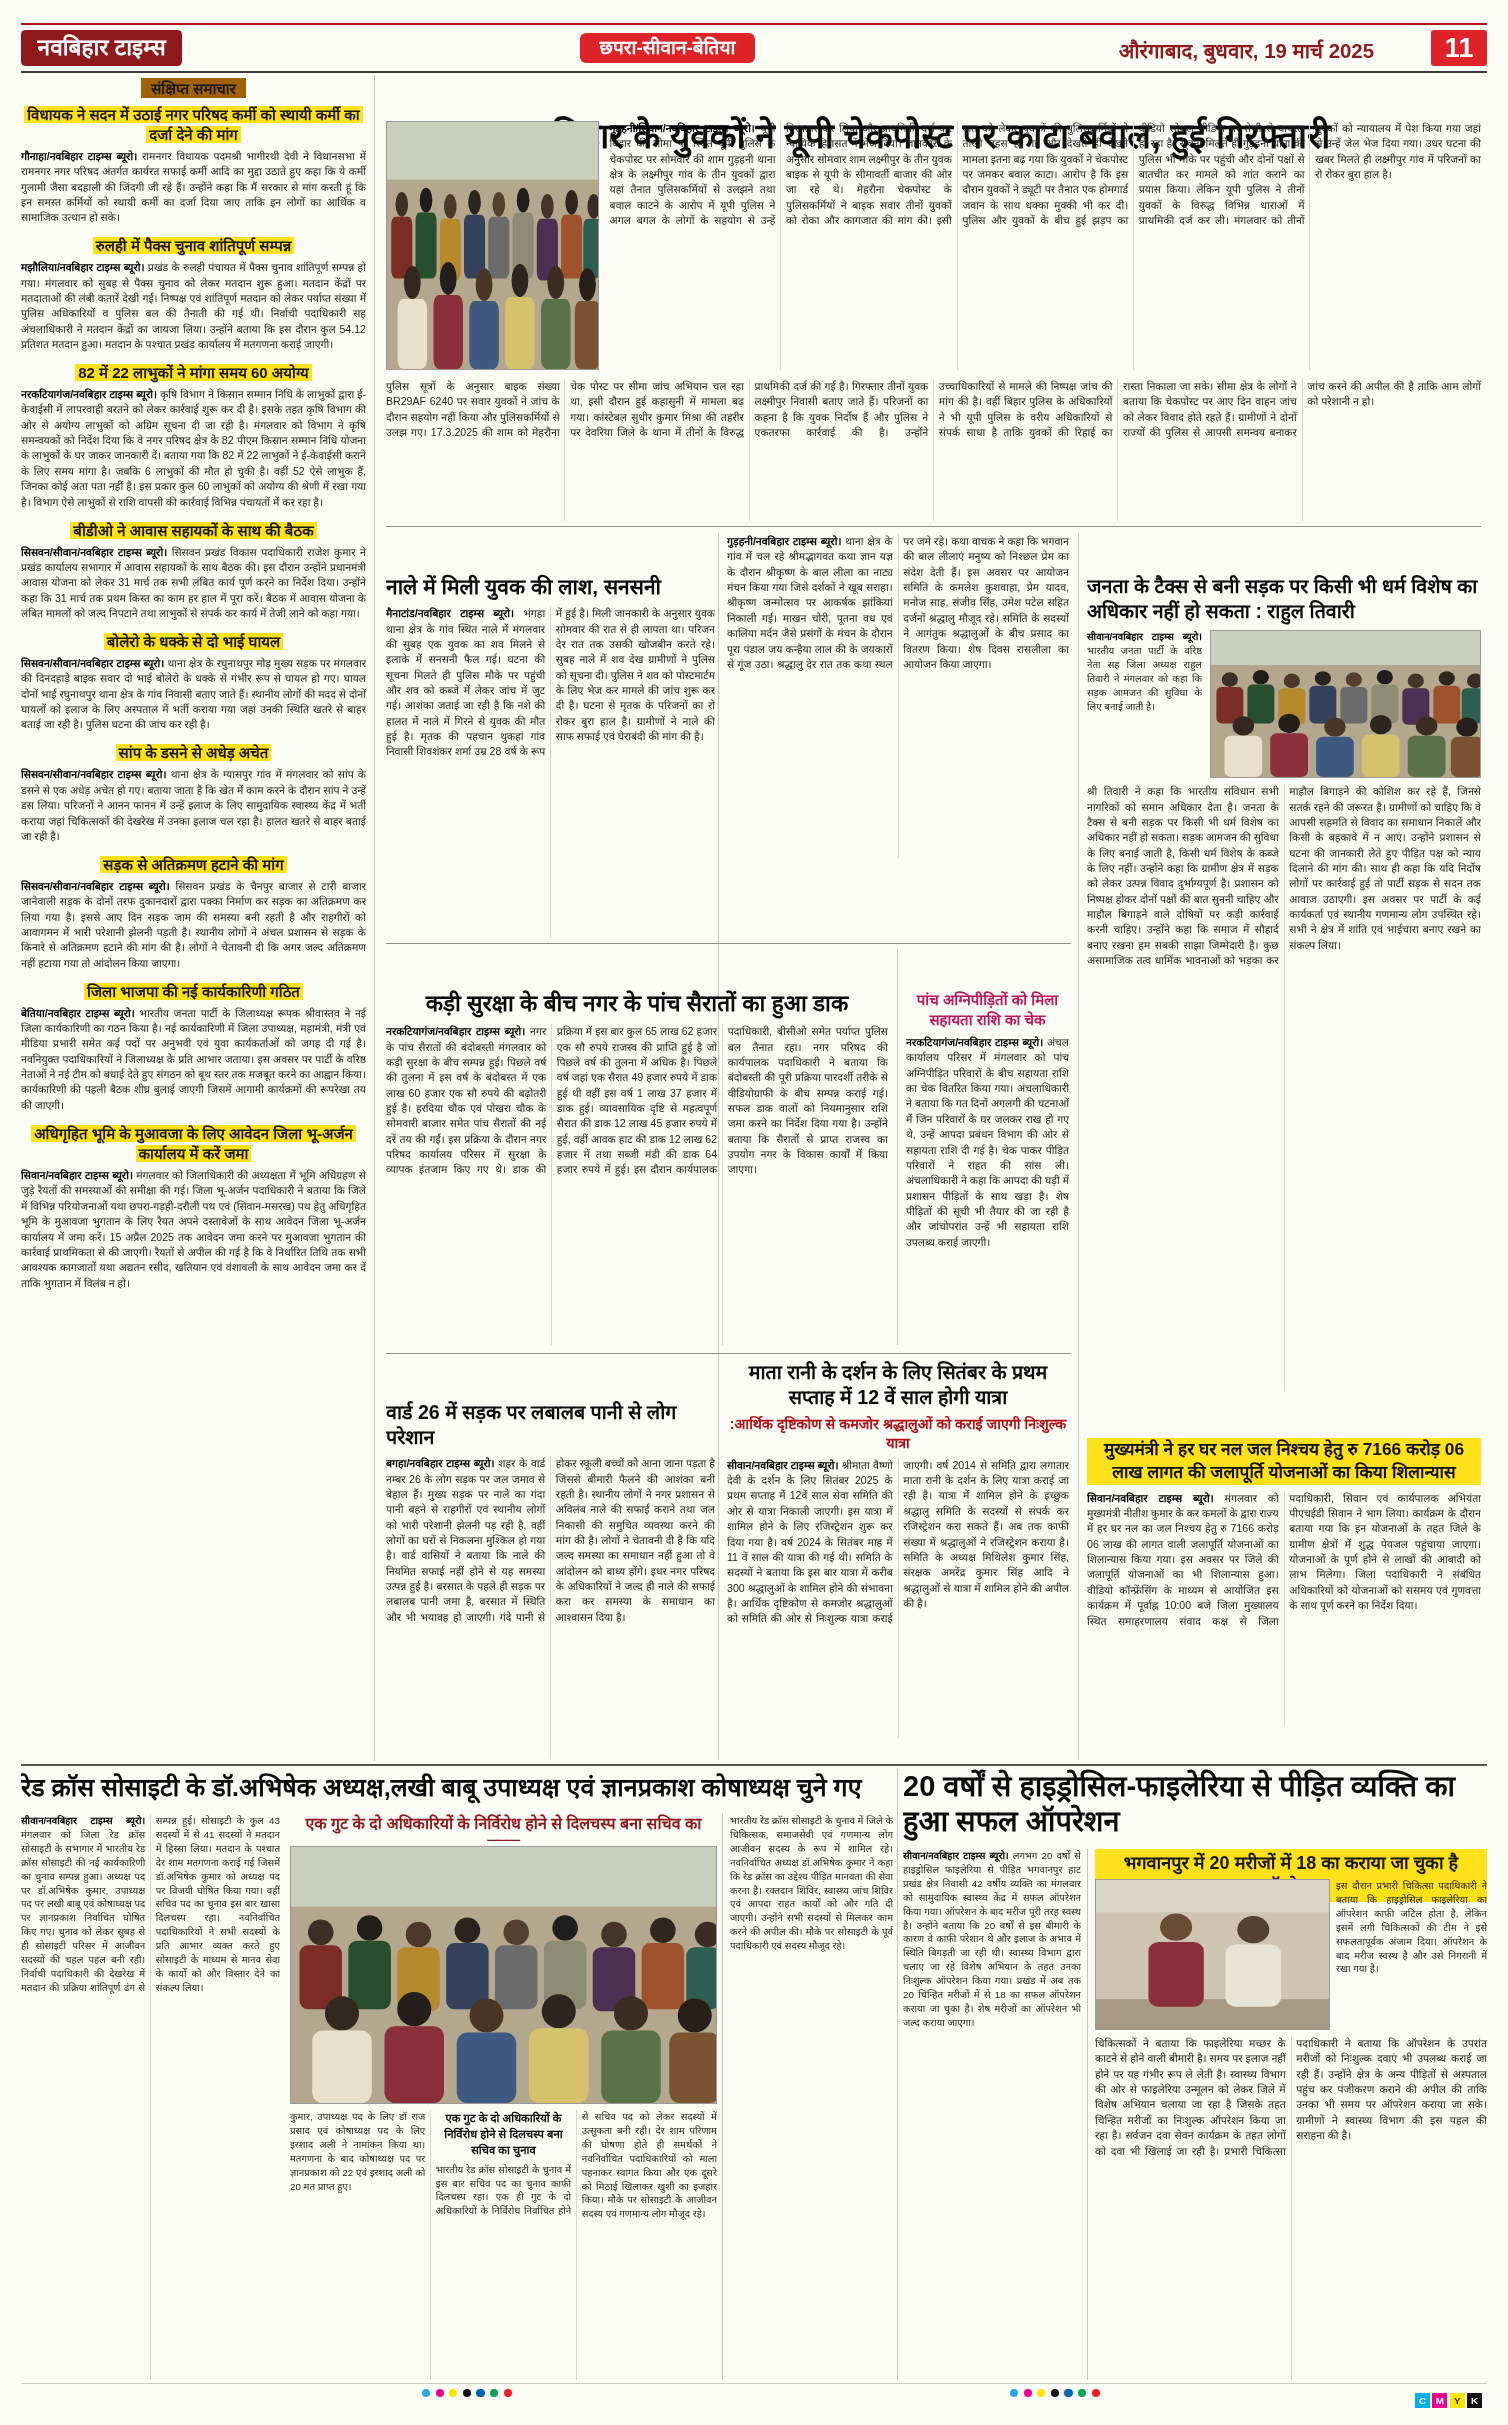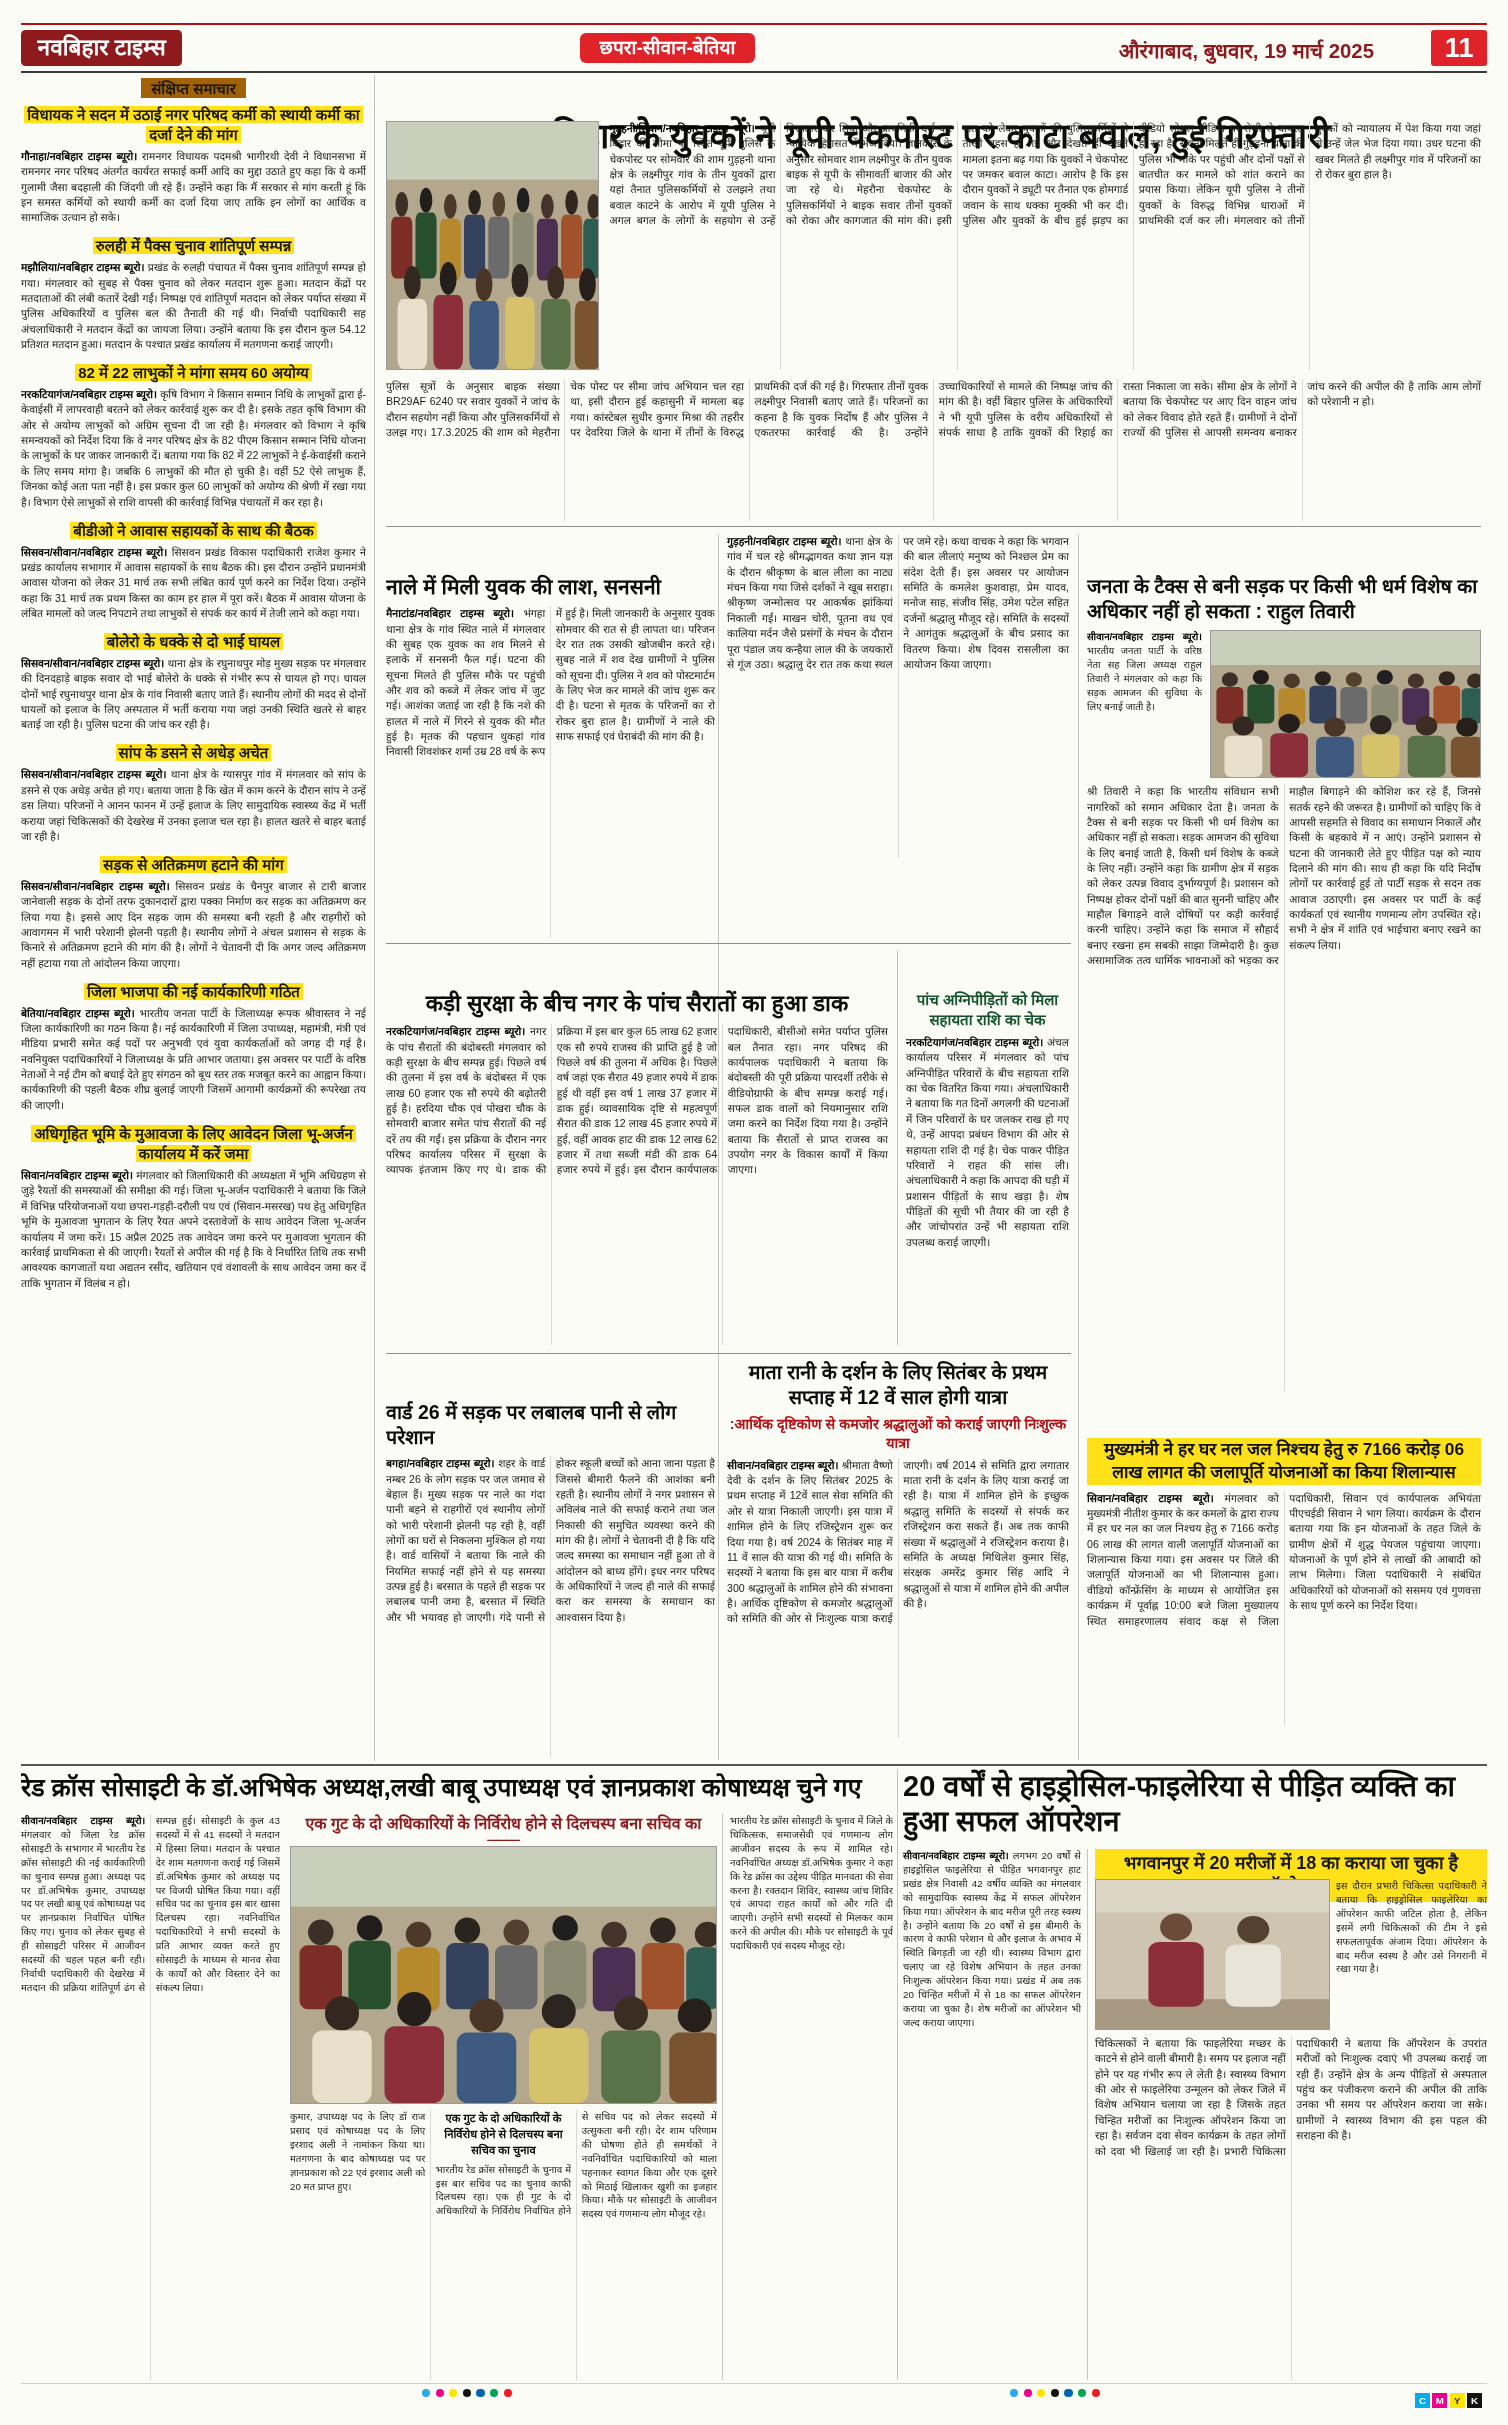--- a/index.html
+++ b/index.html
@@ -33,21 +33,21 @@
   
   .zone{position:absolute;overflow:hidden;}
   .cols2{column-count:2;column-gap:10.6px;column-rule:0.8px solid #d7d7d7;}
   .cols3{column-count:3;column-gap:10.6px;column-rule:0.8px solid #d7d7d7;}
   .cols5{column-count:5;column-gap:10.6px;column-rule:0.8px solid #d7d7d7;}
   .cols6{column-count:6;column-gap:10.6px;column-rule:0.8px solid #d7d7d7;}
   .h-xl{font-size:35px;font-weight:800;line-height:1.12;text-align:center;color:#0c0c0c;}
   .h-30{font-size:22.6px;font-weight:800;line-height:1.25;color:#0c0c0c;}
   .h-28{font-size:21px;font-weight:800;line-height:1.25;color:#0c0c0c;}
   .h-26{font-size:19.6px;font-weight:800;line-height:1.28;color:#0c0c0c;}
-  .h-20{font-size:15px;font-weight:800;line-height:1.3;text-align:center;color:#14532d;}
+  .h-20{font-size:15px;font-weight:800;line-height:1.3;text-align:center;color:#be185d;}
   .h-33{font-size:25px;font-weight:800;line-height:1.2;color:#0c0c0c;}
   .h-38{font-size:29px;font-weight:800;line-height:1.22;color:#0c0c0c;}
   .mb8{margin-bottom:6px;margin-top:40px;} .mb6{margin-bottom:4.5px;}
   .photo{border:0.8px solid #9a9a9a;background:#b7ac94;overflow:hidden;}
   .photo svg{display:block;width:100%;height:100%;}
   .subhead-red{color:#b01116;font-weight:800;font-size:14.3px;line-height:1.35;text-align:center;margin-bottom:4.5px;}
   .kicker{color:#8e1a1d;font-weight:800;font-size:16px;line-height:1.3;text-align:center;}
   .crosshead{font-weight:800;font-size:11.3px;text-align:center;margin:4.5px 0;color:#0c0c0c;}
   .cm-box{background:#ffe11a;padding:0 9px;font-size:17.3px;font-weight:800;line-height:1.35;text-align:center;color:#111;}
   .strap{background:#ffe11a;font-weight:800;font-size:18px;line-height:1.3;text-align:center;padding:3px 4.5px;}

